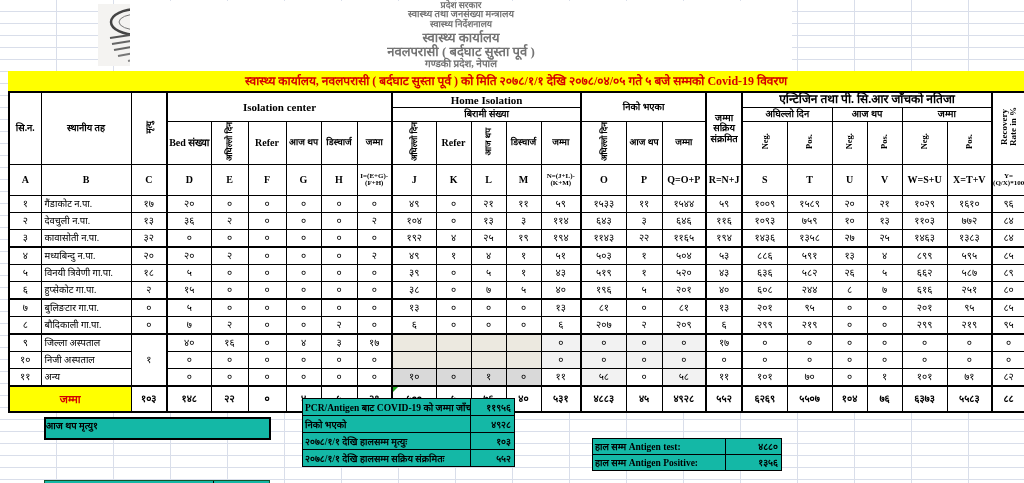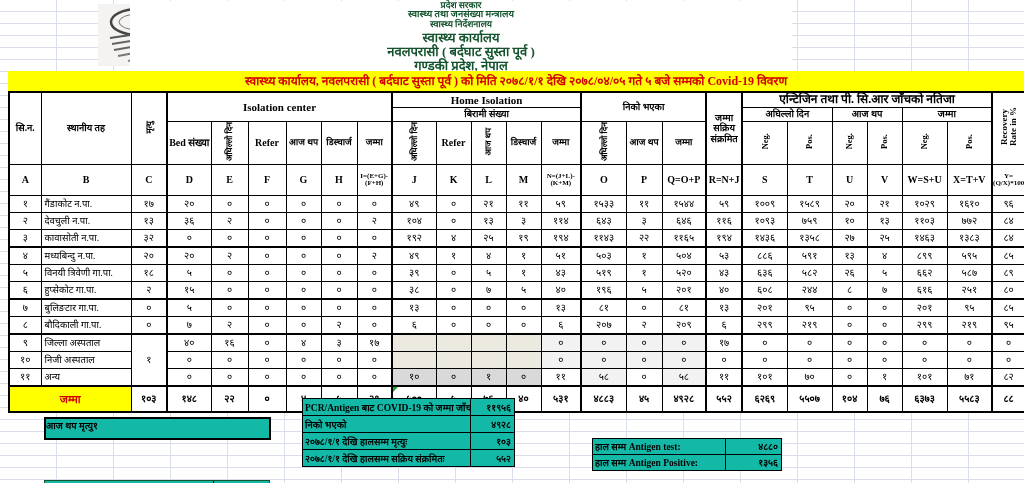--- a/index.html
+++ b/index.html
@@ -7,26 +7,26 @@
        font-family:"Liberation Serif",serif;background:#fff;}
   
   #app::before{content:"";position:absolute;inset:0;
     background:
       repeating-linear-gradient(90deg, transparent 0 56px, #d9deea 56px 57px),
       repeating-linear-gradient(180deg, transparent 0 11px, #d9deea 11px 12px);
     z-index:0;}
   .layer{position:absolute;z-index:1;}
 
   
-  .header-block{left:130px;top:1px;width:662px;height:70px;background:#fff;text-align:center;color:#14532d;font-weight:bold;}
+  .header-block{left:130px;top:1px;width:662px;height:70px;background:#fff;text-align:center;color:#737373;font-weight:bold;}
   .header-block div{line-height:1.05;}
   .hl1,.hl3{font-size:9px;}
   .hl2{font-size:9.5px;}
   .hl4,.hl5{font-size:13px;margin-top:1px;}
-  .hl6{font-size:13px;}
+  .hl6{font-size:10px;}
   .logo{left:98px;top:4px;width:78px;height:62px;}
 
   .banner{left:8px;top:71px;width:1016px;height:20px;background:#ffff00;
     color:#d40000;font-weight:bold;font-size:12px;text-align:center;line-height:20px;overflow:hidden;}
 
   
   table.main{position:absolute;z-index:1;left:8px;top:91px;width:1016px;
     border-collapse:collapse;table-layout:fixed;background:#fff;border:2px solid #000;}
   .main th,.main td{border:1px solid #000;padding:0;text-align:center;overflow:hidden;
     font-size:10px;line-height:1.1;color:#000;}

